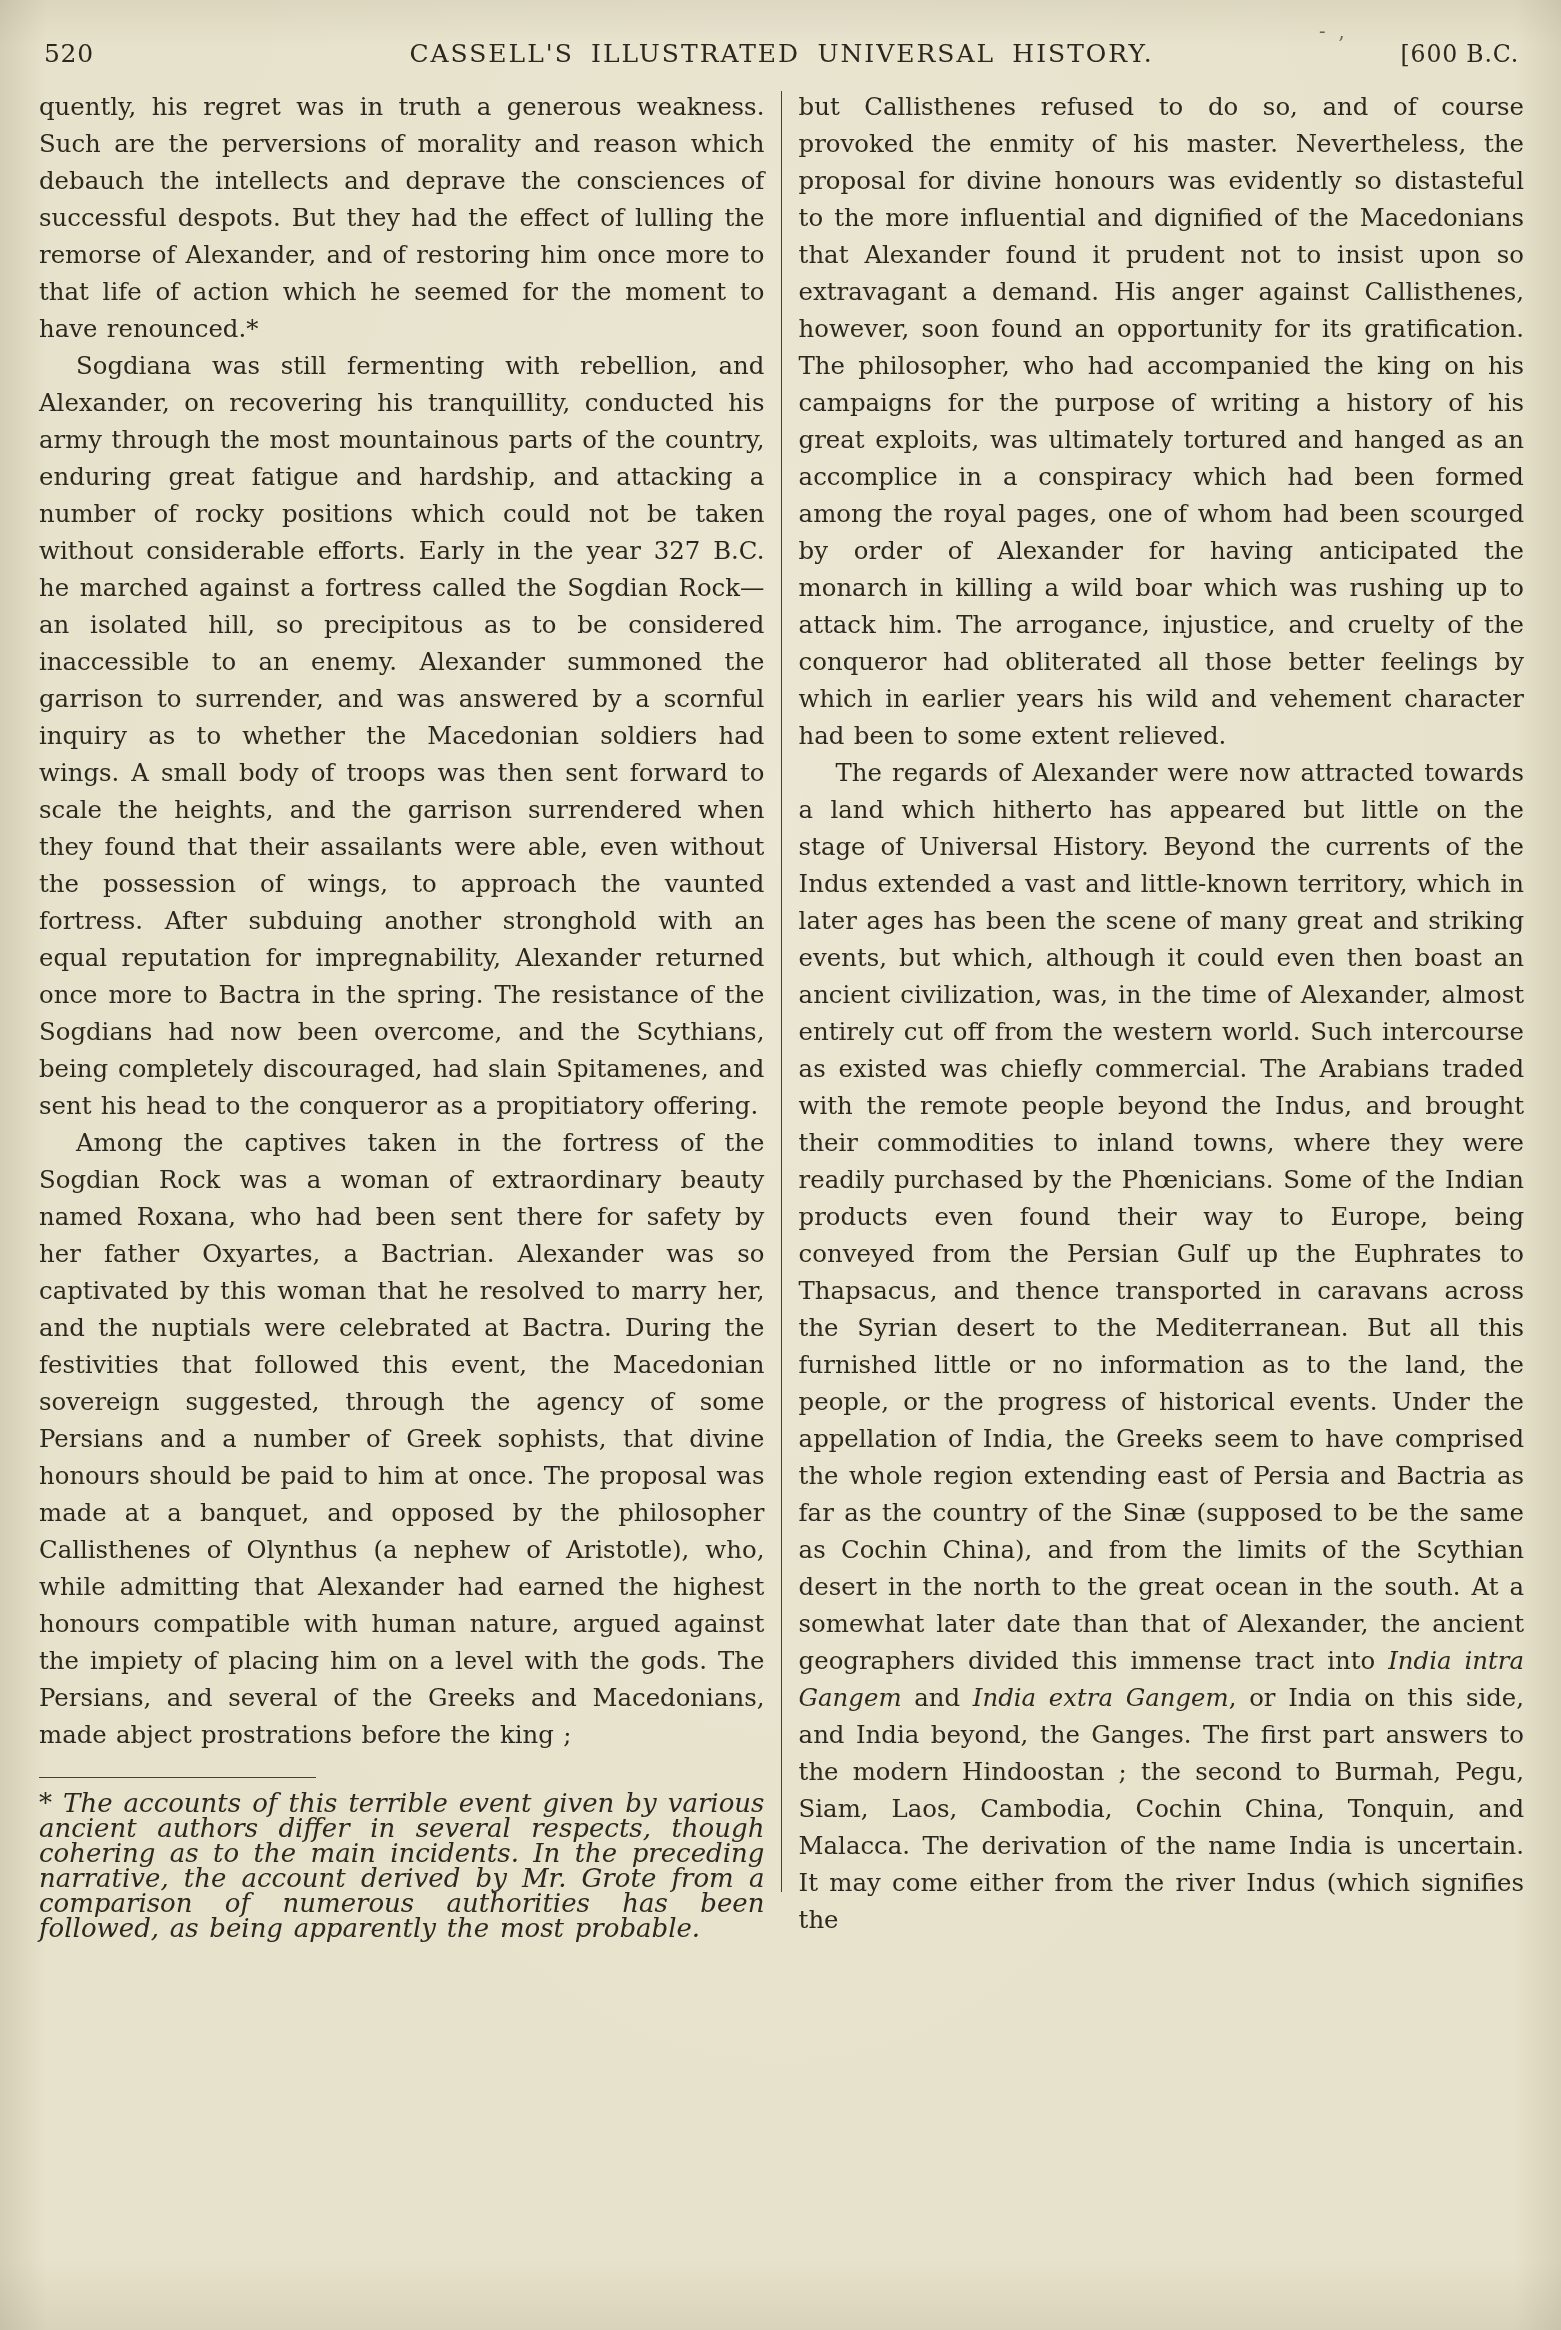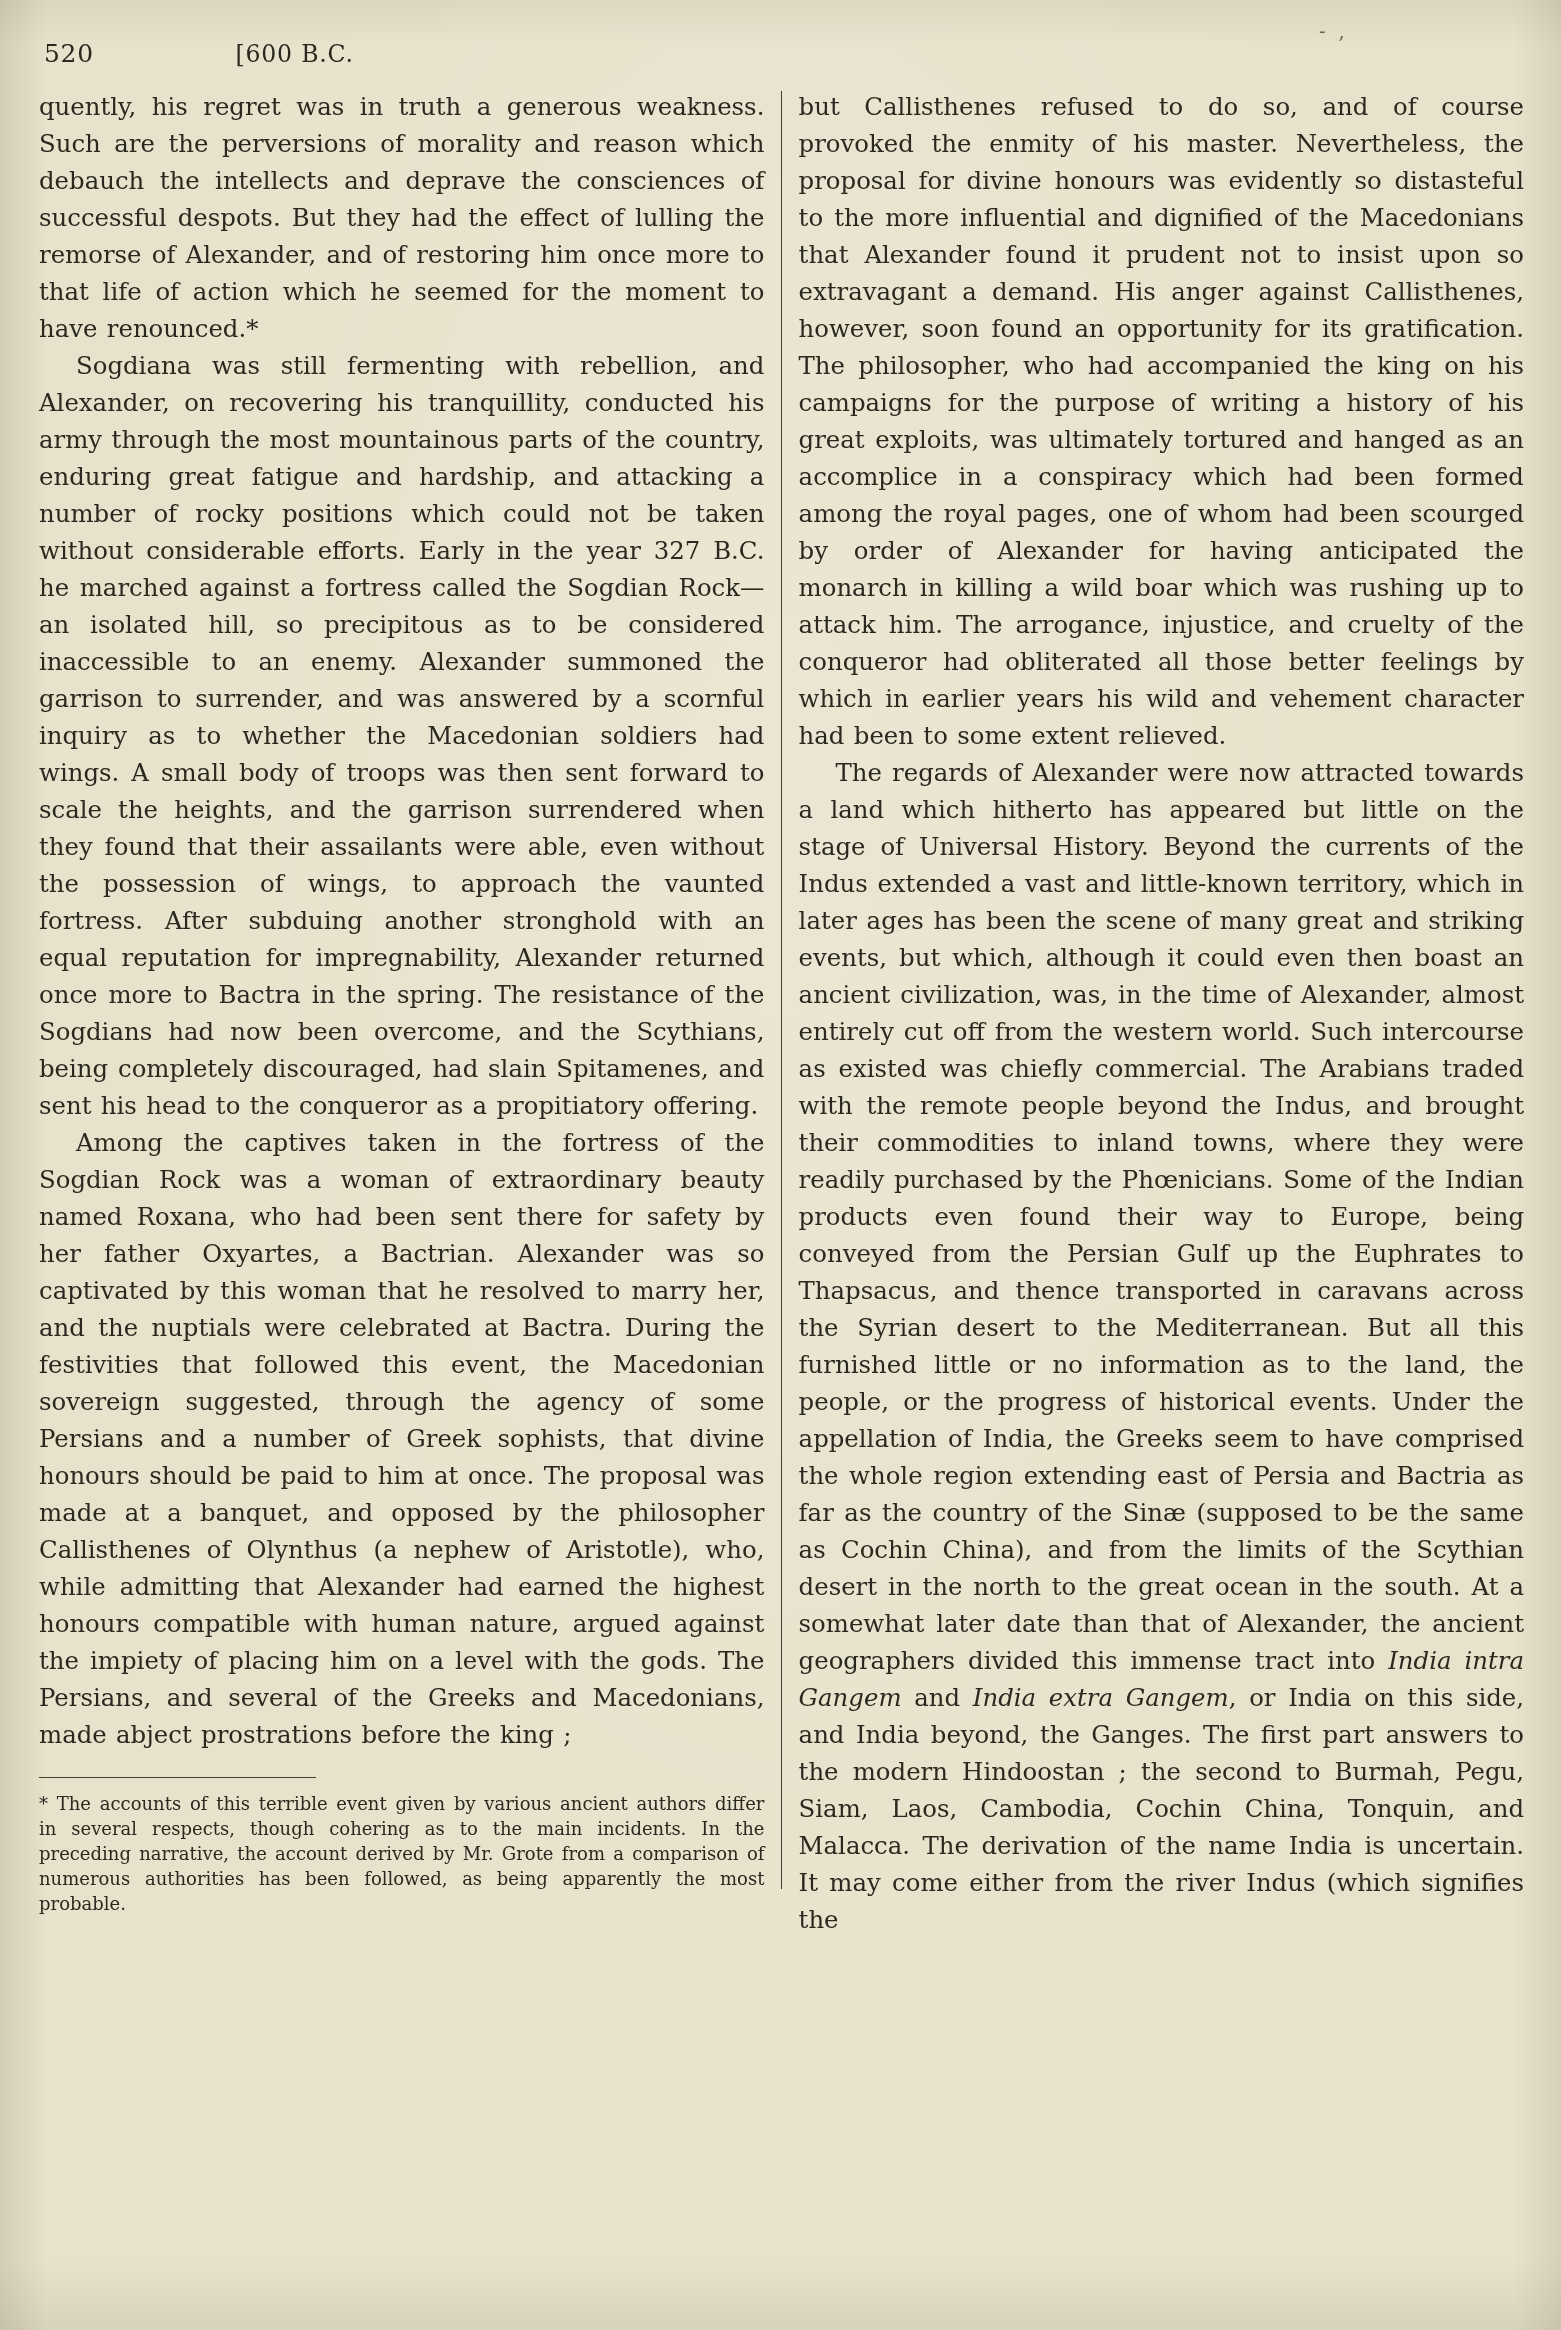--- a/index.html
+++ b/index.html
@@ -85,34 +85,36 @@
   }
   .footnote-separator {
     width: 277px;
     height: 0;
     border-top: 1.6px solid #45402f;
     margin: 24.4px 0 13px 0;
   }
   .footnote p.fn {
     margin: 0;
     text-align: justify;
-    font-size: 18px;
+    font-size: 26px;
     line-height: 25px;
     word-spacing: 2.4px;
+    font-style: italic;
   }
 </style>
 </head>
 <body>
 
 <div class="page">
 
   <span class="artifact">- ,</span>
 
   <header class="page-header">
     <span class="page-number">520</span>
+    <h1 class="page-title">CASSELL'S ILLUSTRATED UNIVERSAL HISTORY.</h1>
     <span class="date-marker">[600 B.C.</span>
   </header>
 
   <main class="columns">
 
     <section class="column">
       <div>
           <p class="para no-indent"><span>quently, his regret was in truth a generous weakness. Such are the perversions of morality and reason which debauch the intellects and deprave the consciences of successful despots. But they had the effect of lulling the remorse of Alexander, and of restoring him once more to that life of action which he seemed for the moment to have renounced.*</span></p>
           <p class="para"><span>Sogdiana was still fermenting with rebellion, and Alexander, on recovering his tranquillity, conducted his army through the most mountainous parts of the country, enduring great fatigue and hardship, and attacking a number of rocky positions which could not be taken without considerable efforts. Early in the year 327 B.C. he marched against a fortress called the Sogdian Rock—an isolated hill, so precipitous as to be considered inaccessible to an enemy. Alexander summoned the garrison to surrender, and was answered by a scornful inquiry as to whether the Macedonian soldiers had wings. A small body of troops was then sent forward to scale the heights, and the garrison surrendered when they found that their assailants were able, even without the possession of wings, to approach the vaunted fortress. After subduing another stronghold with an equal reputation for impregnability, Alexander returned once more to Bactra in the spring. The resistance of the Sogdians had now been overcome, and the Scythians, being completely discouraged, had slain Spitamenes, and sent his head to the conqueror as a propitiatory offering.</span></p>
           <p class="para"><span>Among the captives taken in the fortress of the Sogdian Rock was a woman of extraordinary beauty named Roxana, who had been sent there for safety by her father Oxyartes, a Bactrian. Alexander was so captivated by this woman that he resolved to marry her, and the nuptials were celebrated at Bactra. During the festivities that followed this event, the Macedonian sovereign suggested, through the agency of some Persians and a number of Greek sophists, that divine honours should be paid to him at once. The proposal was made at a banquet, and opposed by the philosopher Callisthenes of Olynthus (a nephew of Aristotle), who, while admitting that Alexander had earned the highest honours compatible with human nature, argued against the impiety of placing him on a level with the gods. The Persians, and several of the Greeks and Macedonians, made abject prostrations before the king ;</span></p>

